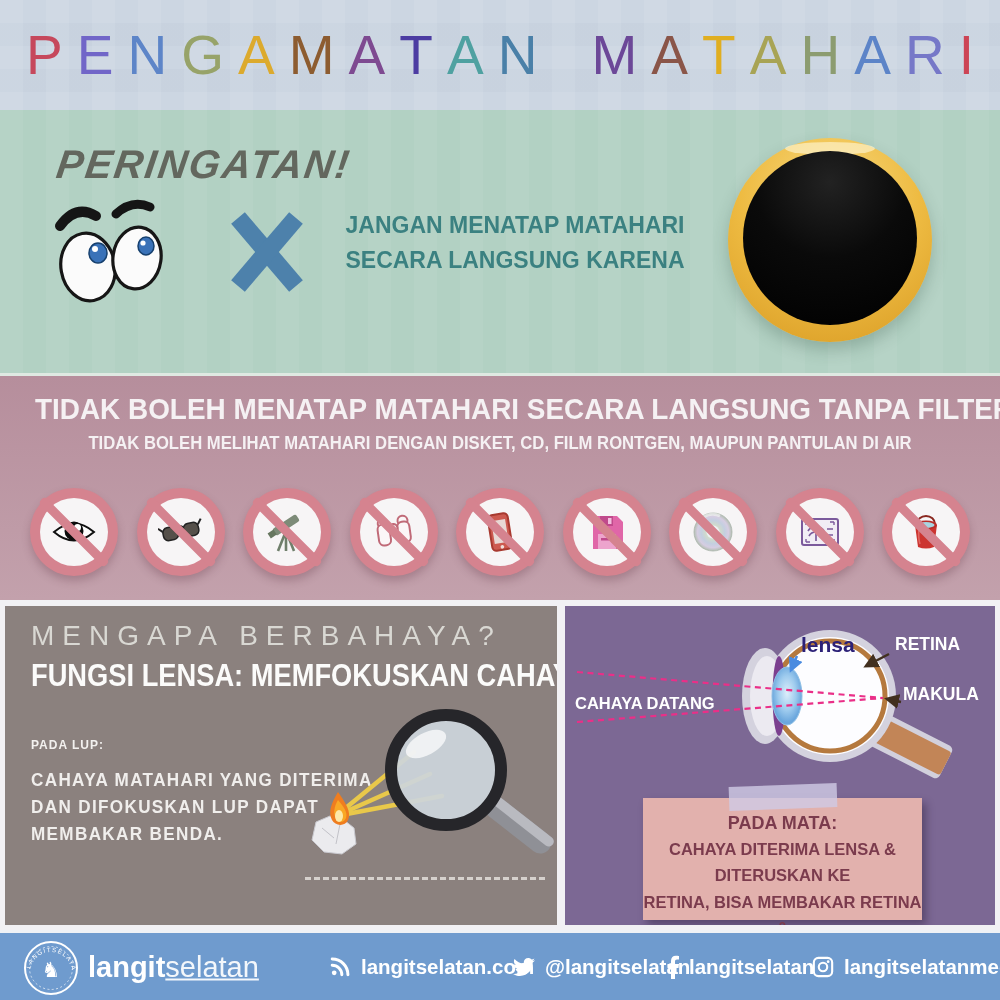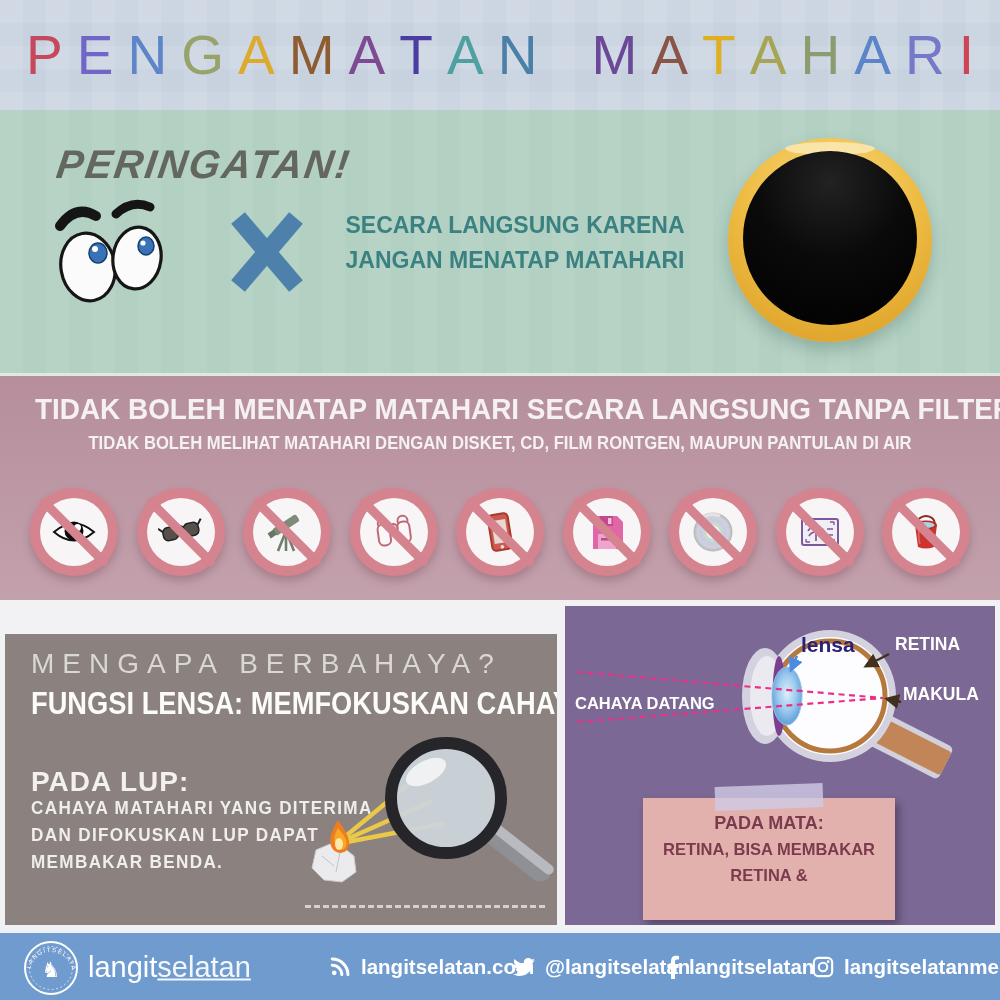--- a/index.html
+++ b/index.html
@@ -50,52 +50,52 @@
   .pcircle{position:relative;width:88px;height:88px;border-radius:50%;
     background:var(--prohibit-ring,#d5838f);box-shadow:0 5px 9px rgba(90,45,60,.28);}
   .pinner{position:absolute;inset:10px;border-radius:50%;background:#f7f5f6;
     display:flex;align-items:center;justify-content:center;overflow:hidden;}
   .slash{position:absolute;top:50%;left:50%;width:92px;height:9px;border-radius:4px;
     background:var(--prohibit-ring,#d5838f);transform:translate(-50%,-50%) rotate(45deg);}
 
   
   .bottom{top:600px;height:330px;background:#f2f1f4;}
   .panel-left{position:absolute;left:5px;top:6px;width:552px;bottom:5px;
-    background:var(--why-bg,#8b817e);overflow:hidden;margin-top:28px;}
+    background:var(--why-bg,#8b817e);overflow:hidden;}
   .panel-right{position:absolute;left:565px;right:5px;top:6px;bottom:5px;
     background:var(--eye-bg,#7c6894);overflow:hidden;}
   .why-h{position:absolute;left:26px;top:14px;font-size:28px;color:#d9d8d3;
     letter-spacing:8px;font-weight:400;white-space:nowrap;}
   .why-sub{position:absolute;left:26px;top:52px;font-size:31px;font-weight:bold;
     color:#fbfbfa;transform:scaleX(.88);transform-origin:left center;white-space:nowrap;}
-  .lup-label{position:absolute;left:26px;top:132px;font-size:28px;font-weight:bold;
+  .lup-label{position:absolute;left:26px;top:132px;font-size:12px;font-weight:bold;
     color:#f3f1ef;letter-spacing:1px;}
   .lup-lines{position:absolute;left:26px;top:160px;font-size:19px;font-weight:bold;
     color:#f0eeec;line-height:27px;letter-spacing:1.5px;transform:scaleX(.9);
     transform-origin:left center;white-space:nowrap;}
   .magnifier{position:absolute;left:283px;top:86px;}
   .dashline{position:absolute;left:300px;top:271px;width:240px;
     border-top:3px dashed #d6d1cd;}
 
   .eyediagram{position:absolute;left:0;top:2px;}
-  .note-card{position:absolute;left:78px;top:192px;width:252px;height:122px;
+  .note-card{position:absolute;left:78px;top:192px;width:279px;height:122px;
     background:var(--note-bg,#e2b1ad);box-shadow:4px 5px 8px rgba(35,22,50,.4);
     text-align:center;color:var(--note-text,#7b3b4d);}
   .tape{position:absolute;left:50%;top:-13px;transform:translateX(-50%) rotate(-2deg);
     width:108px;height:24px;background:rgba(208,203,229,.8);}
   .note-label{padding-top:15px;font-size:18px;font-weight:bold;}
   .note-lines{font-size:16.5px;font-weight:bold;line-height:1.6;margin-top:2px;}
 
   
   .footer{top:930px;height:70px;background:var(--footer-bg,#6f9bce);
     border-top:3px solid #eef1f5;box-sizing:border-box;color:#fff;}
   .logo{position:absolute;left:22px;top:6px;}
   .brand{position:absolute;left:88px;top:50%;transform:translateY(-50%);
     font-size:29px;color:#fff;white-space:nowrap;}
-  .brand b{font-weight:normal;}
+  .brand b{font-weight:bold;}
   .brand span{font-weight:300;opacity:.92;text-decoration:underline;}
   .social{position:absolute;top:50%;transform:translateY(-50%);display:flex;
     align-items:center;gap:10px;font-size:20.5px;font-weight:bold;color:#fff;
     white-space:nowrap;}
   .soc-web{left:330px;} .soc-tw{left:513px;} .soc-fb{left:666px;} .soc-ig{left:812px;}
 </style>
 </head>
 <body>
 
 <div class="page" style="--header-bg: #ccd6e2; --warning-bg: #b2d1c3; --warning-text: #3b8181; --peringatan: #63675e; --prohibit-bg-top: #b68e9c; --prohibit-bg-bottom: #c3a1ac; --prohibit-ring: #d5838f; --why-bg: #8b817e; --eye-bg: #7c6894; --note-bg: #e2b1ad; --note-text: #7b3b4d; --footer-bg: #6f9bce; --x-mark: #4d81ab; --sun-ring: #eebb42; --ray-pink: #ea2f88;">
@@ -141,22 +141,22 @@
     </div>
 
     <div class="xmark">
       <svg width="86" height="86" viewBox="0 0 86 86">
         <line x1="14" y1="10" x2="72" y2="78" stroke="#4d81ab" stroke-width="18"></line>
         <line x1="72" y1="10" x2="14" y2="78" stroke="#4d81ab" stroke-width="18"></line>
       </svg>
     </div>
 
     <div class="warn-text">
+      <div>JANGAN MENATAP MATAHARI</div>
       <div>SECARA LANGSUNG KARENA</div>
-      <div>JANGAN MENATAP MATAHARI</div>
     </div>
 
     <div class="sun">
       <div class="sun-gloss"></div>
       <div class="sun-inner"></div>
     </div>
   </div>
 
   <div class="sec filter-sec">
     <h1 class="filter-h1">TIDAK BOLEH MENATAP MATAHARI SECARA LANGSUNG TANPA FILTER</h1>
@@ -362,20 +362,21 @@
           <text x="330" y="42" font-size="17.5" font-weight="bold" fill="#ffffff">RETINA</text>
           <text x="338" y="92" font-size="17.5" font-weight="bold" fill="#ffffff">MAKULA</text>
           <text x="10" y="101" font-size="16.5" font-weight="bold" fill="#ffffff">CAHAYA DATANG</text>
         </svg>
       </div>
 
       <div class="note-card">
         <div class="tape"></div>
         <div class="note-label">PADA MATA:</div>
         <div class="note-lines">
+          <div>CAHAYA DITERIMA LENSA &amp; DITERUSKAN KE</div>
           <div>RETINA, BISA MEMBAKAR RETINA &amp;</div>
 
         </div>
       </div>
     </div>
   </div>
 
   <div class="sec footer">
     <div class="logo">
       <svg width="58" height="58" viewBox="0 0 58 58">

